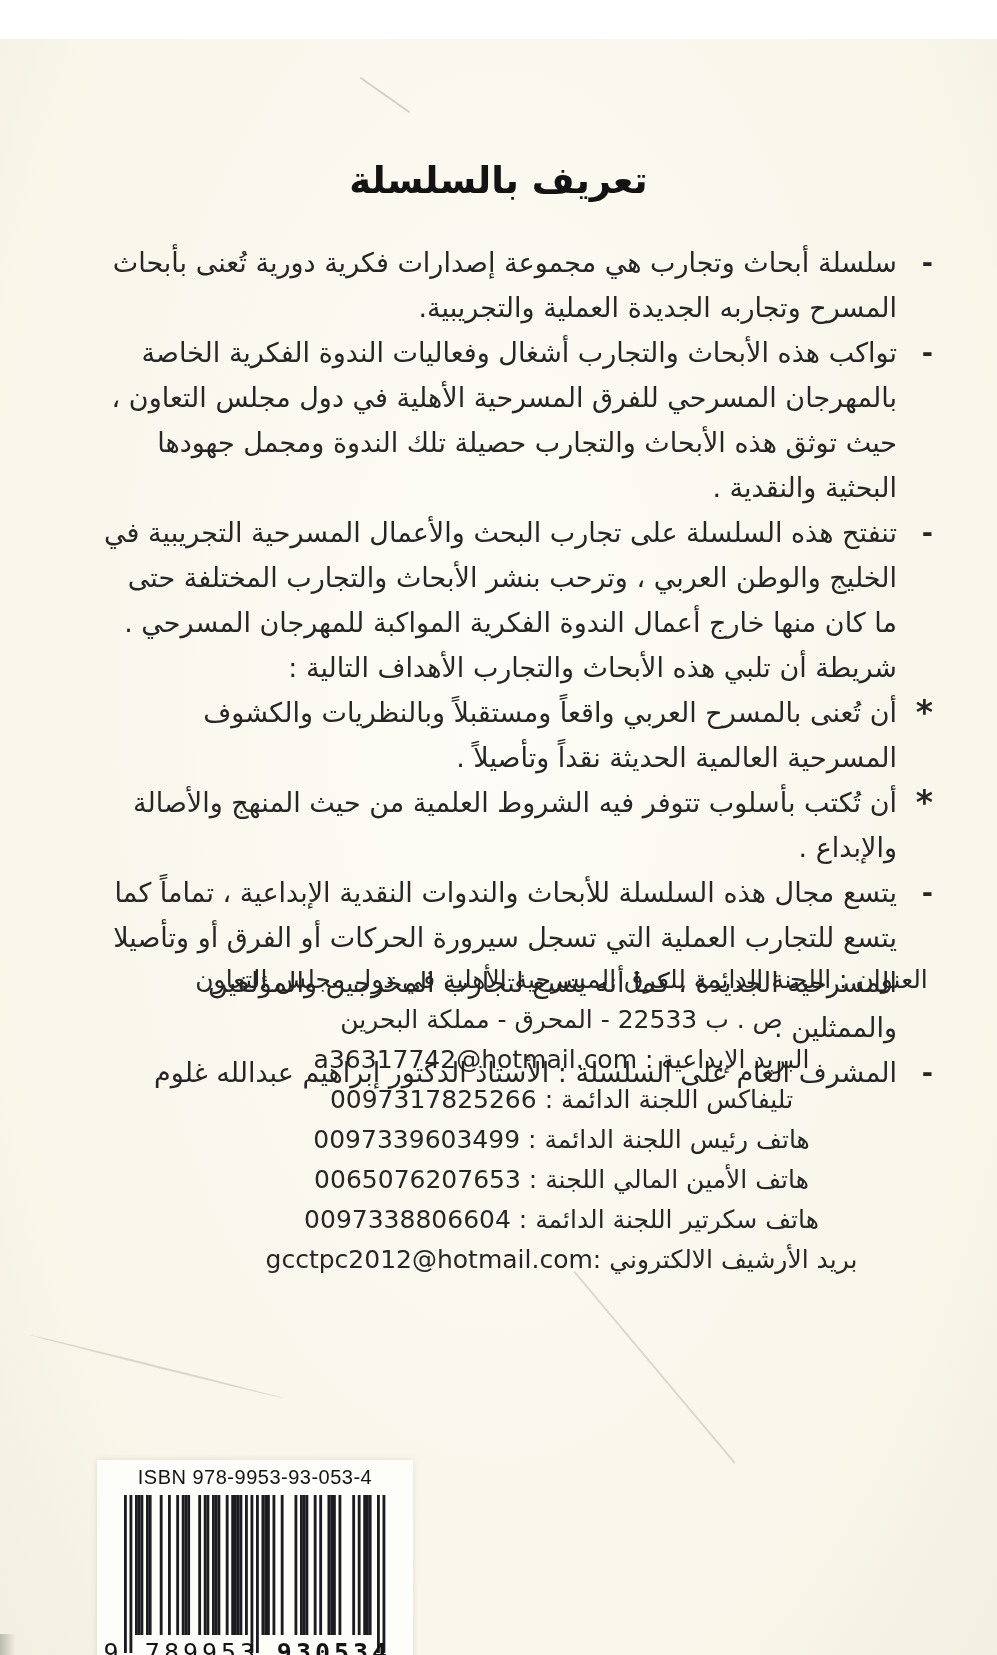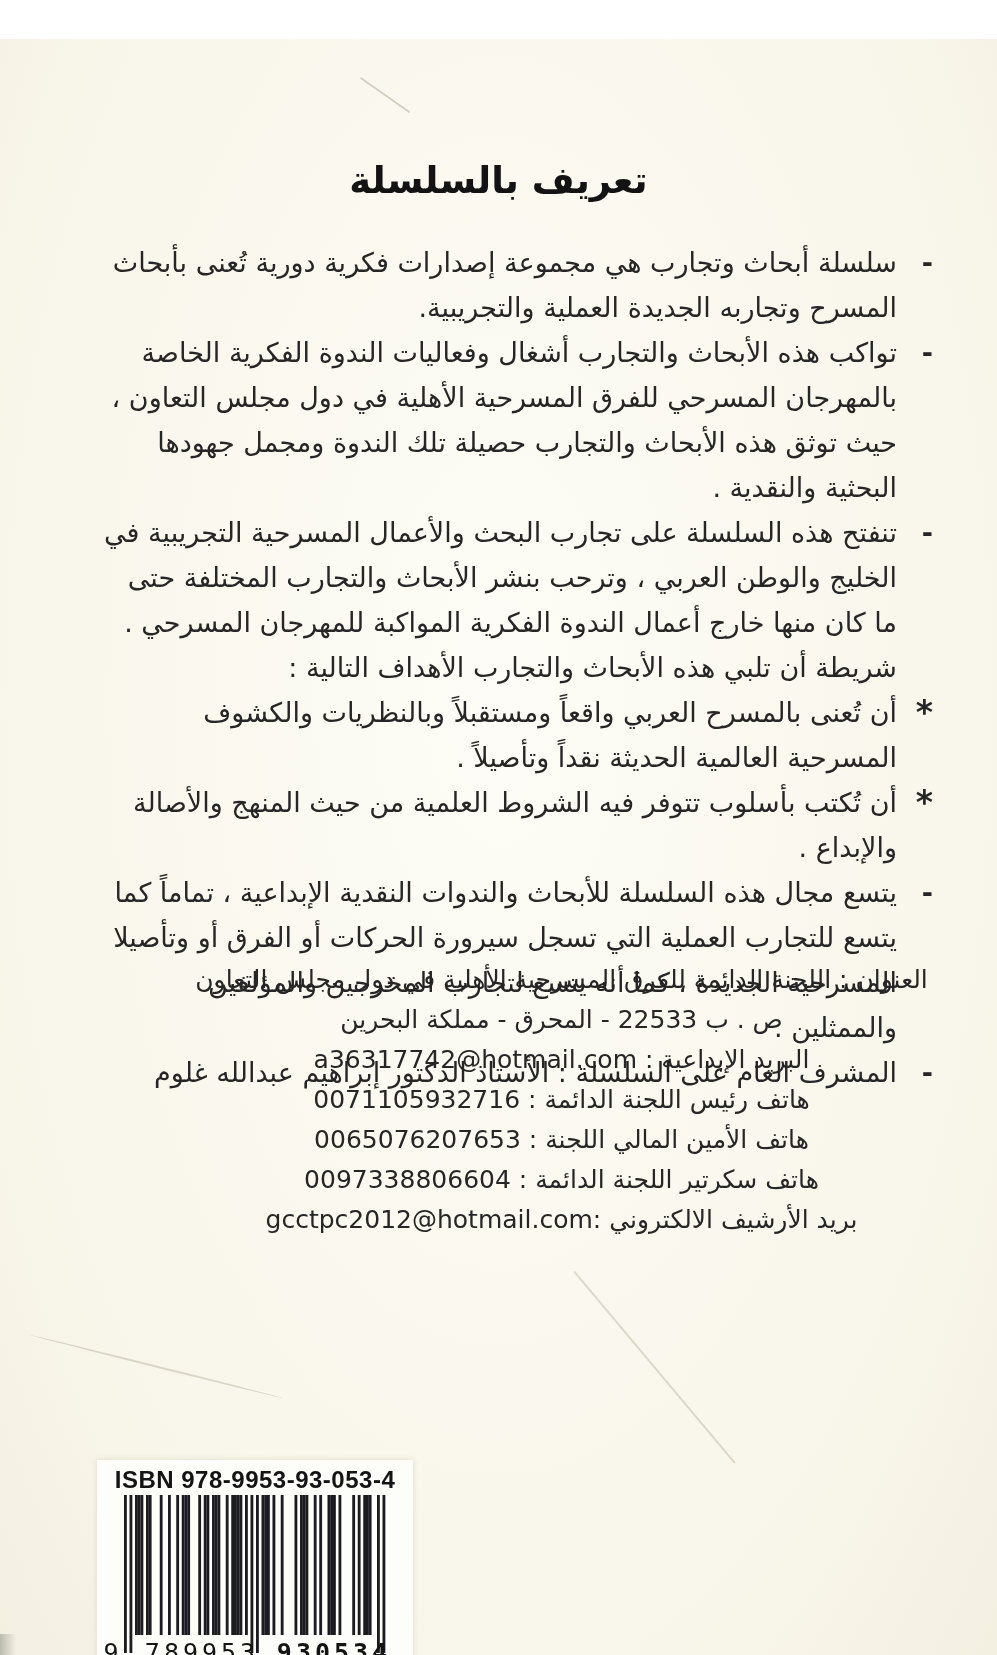--- a/index.html
+++ b/index.html
@@ -32,23 +32,22 @@
   .contact{
     position:absolute;top:921px;left:190px;right:64px;
     direction:rtl;text-align:center;font-size:25px;line-height:40px;color:#262626;
   }
   .barcode-box{
     position:absolute;left:97px;top:1421px;width:316px;height:227px;
     background:#fdfdf9;box-shadow:0 0 6px rgba(180,175,150,0.35);
   }
   .isbn-label{
     position:absolute;top:6px;left:0;width:100%;text-align:center;
-    font-family:"Liberation Sans", sans-serif;font-size:24px;color:#141414;letter-spacing:0.5px;
+    font-family:"Liberation Sans", sans-serif;font-size:20px;color:#141414;letter-spacing:0.5px;
     direction:ltr;
-    font-weight:bold;
   }
   .bars{position:absolute;left:27px;top:35px;}
   .digits{
     position:absolute;top:178px;left:0;width:100%;height:32px;
     font-family:"DejaVu Sans Mono", monospace;font-size:25px;color:#141414;direction:ltr;
   }
   .digits span{position:absolute;top:0;text-align:center;}
   .digit-lead{left:2px;width:24px;}
   .digit-left{left:46px;width:118px;letter-spacing:4px;}
   .digit-right{left:178px;width:118px;letter-spacing:4px;font-weight:bold;}
@@ -79,21 +78,22 @@
       <div class="para"><span class="marker star">*</span><span>أن تُعنى بالمسرح العربي واقعاً ومستقبلاً وبالنظريات والكشوف المسرحية العالمية الحديثة نقداً وتأصيلاً .</span></div>
       <div class="para"><span class="marker star">*</span><span>أن تُكتب بأسلوب تتوفر فيه الشروط العلمية من حيث المنهج والأصالة والإبداع .</span></div>
       <div class="para"><span class="marker">-</span><span>يتسع مجال هذه السلسلة للأبحاث والندوات النقدية الإبداعية ، تماماً كما يتسع للتجارب العملية التي تسجل سيرورة الحركات أو الفرق أو وتأصيلا المسرحية الجديدة ، كما أنه يتسع لتجارب المخرجين والمؤلفين والممثلين .</span></div>
       <div class="para"><span class="marker">-</span><span>المشرف العام على السلسلة : الأستاذ الدكتور إبراهيم عبدالله غلوم</span></div>
     </div>
 
   <div class="contact">
       <div>العنوان : اللجنة الدائمة للفرق المسرحية الأهلية في دول مجلس التعاون</div>
       <div>ص . ب 22533 - المحرق - مملكة البحرين</div>
       <div>البريد الإبداعية : a36317742@hotmail.com</div>
-      <div>هاتف رئيس اللجنة الدائمة : 0071105932716</div>
+      <div>تليفاكس اللجنة الدائمة : 0097317825266</div>
+      <div>هاتف رئيس اللجنة الدائمة : 0097339603499</div>
       <div>هاتف الأمين المالي اللجنة : 0065076207653</div>
       <div>هاتف سكرتير اللجنة الدائمة : 0097338806604</div>
       <div>بريد الأرشيف الالكتروني :gcctpc2012@hotmail.com</div>
     </div>
 
   <div class="barcode-box">
     <div class="isbn-label">ISBN 978-9953-93-053-4</div>
     <svg class="bars" width="262" height="160" xmlns="http://www.w3.org/2000/svg">
         <rect x="0.00" y="0" width="2.83" height="158" fill="#1b1b20"></rect>
         <rect x="5.50" y="0" width="2.83" height="158" fill="#1b1b20"></rect>

